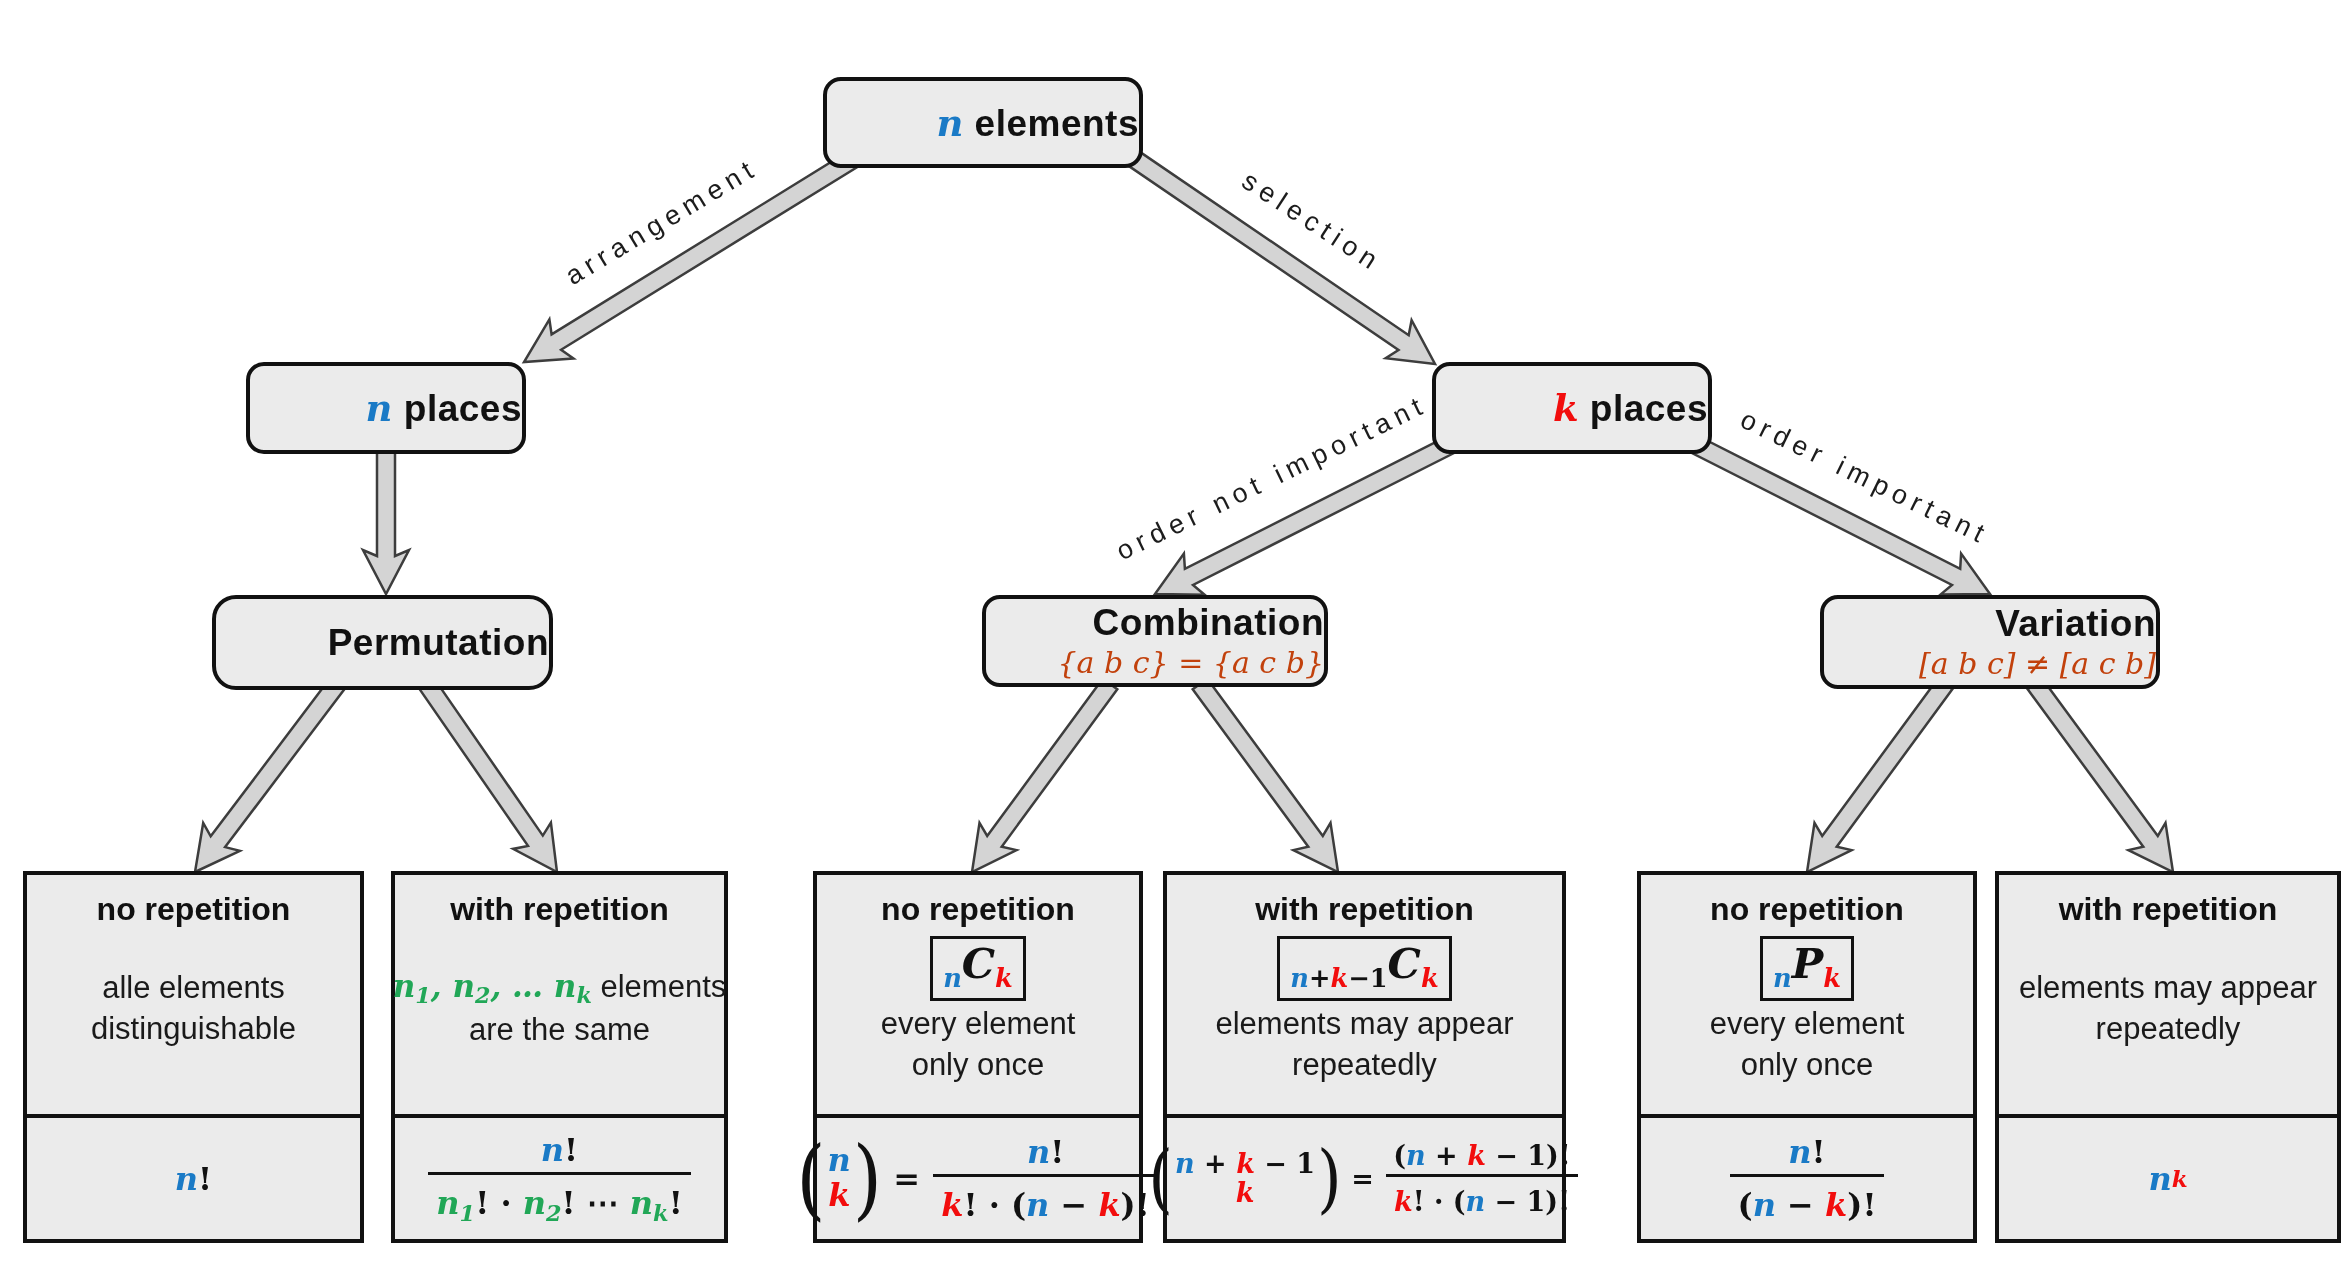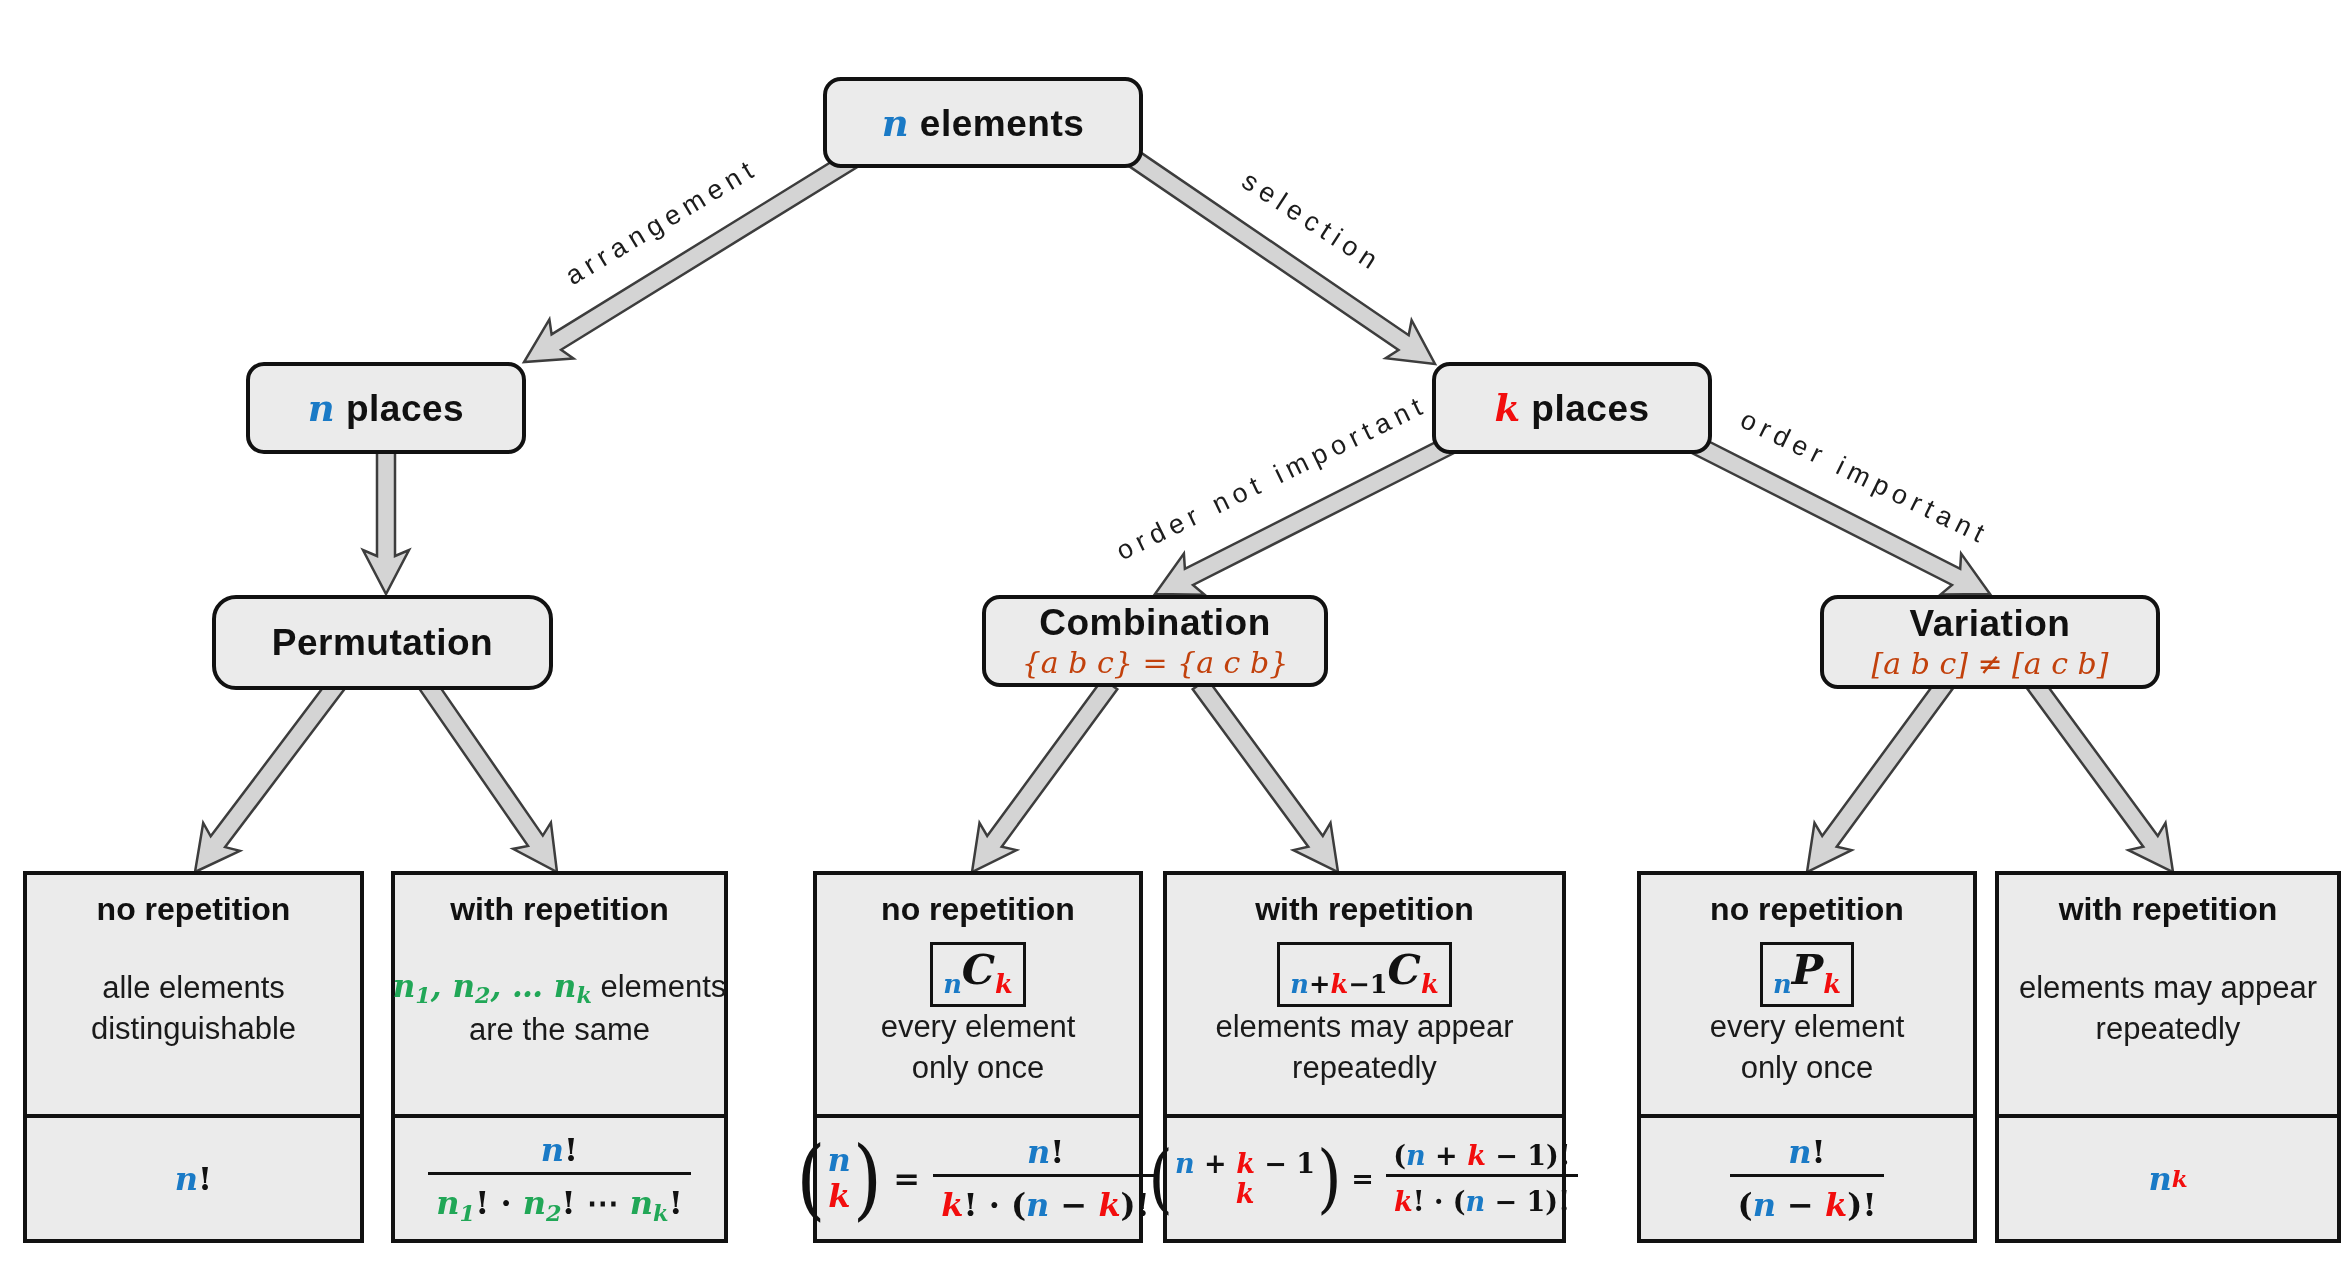--- a/index.html
+++ b/index.html
@@ -3,21 +3,21 @@
 <meta charset="utf-8">
 <title>Diagram</title>
 <style>
   html,body{margin:0;padding:0;background:#ffffff;}
   #stage{position:relative;width:2349px;height:1281px;background:#ffffff;overflow:hidden;
          font-family:"Liberation Sans",sans-serif;color:#111;}
   #arrow-layer{position:absolute;left:0;top:0;z-index:0;}
 
   
   .node{position:absolute;z-index:1;background:var(--fill);border:4px solid var(--border);
-        border-radius:18px;display:flex;flex-direction:column;align-items:center;justify-content:center;
+        border-radius:18px;display:flex;flex-direction:column;align-items:flex-end;justify-content:center;
         box-sizing:border-box;}
   .node-title{font-size:37px;font-weight:700;color:#111;letter-spacing:.5px;}
   .node-sub{font-family:"DejaVu Serif",serif;font-style:italic;font-size:30px;font-weight:400;
             margin-top:1px;color:#c2410c;}
   #node-n-elements{left:823px;top:77px;width:320px;height:91px;}
   #node-n-places{left:246px;top:362px;width:280px;height:92px;}
   #node-k-places{left:1432px;top:362px;width:280px;height:92px;}
   #node-permutation{left:212px;top:595px;width:341px;height:95px;border-radius:24px;}
   #node-combination{left:982px;top:595px;width:346px;height:92px;}
   #node-variation{left:1820px;top:595px;width:340px;height:94px;}
@@ -31,21 +31,21 @@
   #lbl-order-important{left:1865px;top:478px;transform:translate(-50%,-50%) rotate(26deg);}
 
   
   .card{position:absolute;z-index:1;top:871px;height:372px;background:var(--fill);
         border:4px solid var(--border);box-sizing:border-box;display:flex;flex-direction:column;}
   .c1{left:23px;width:341px;}  .c2{left:391px;width:337px;}
   .c3{left:813px;width:330px;} .c4{left:1163px;width:403px;}
   .c5{left:1637px;width:340px;}.c6{left:1995px;width:346px;}
   .card-top{flex:0 0 239px;display:flex;flex-direction:column;align-items:center;}
   .card-title{font-size:32px;font-weight:700;margin-top:16px;}
-  .symbol-row{margin-top:14px;display:flex;justify-content:center;}
+  .symbol-row{margin-top:8px;display:flex;justify-content:center;}
   .symbol-box{border:3px solid #111;padding:1px 10px 5px;font-family:"DejaVu Serif",serif;
               font-weight:700;font-size:27px;line-height:1.15;background:transparent;}
   .symbol-box .big{font-size:1.55em;}
   .symbol-box .sub{font-size:.95em;vertical-align:-0.35em;}
   .desc{flex:1;display:flex;flex-direction:column;justify-content:center;padding-bottom:25px;}
   .desc-line{text-align:center;font-size:31px;line-height:1.32;color:#1a1a1a;}
   .desc-line .sub{font-size:.72em;vertical-align:-0.28em;}
   .card-bottom{flex:1;border-top:4px solid var(--border);display:flex;align-items:center;justify-content:center;}
 
   

